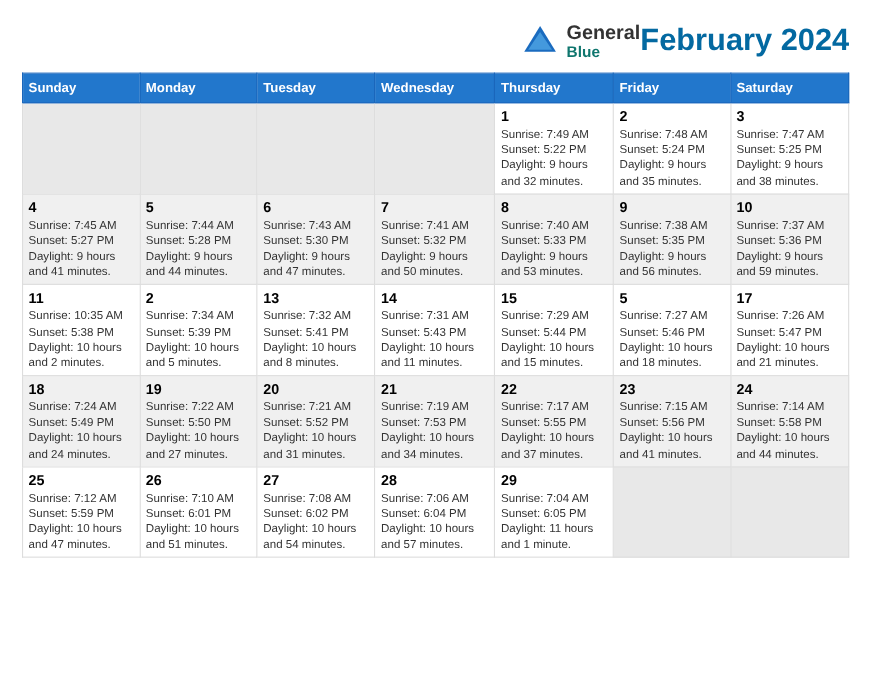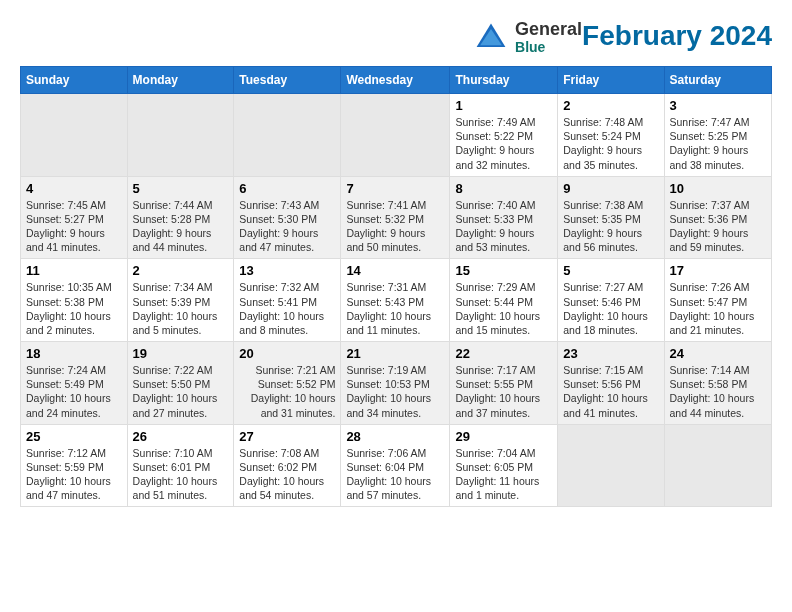--- a/index.html
+++ b/index.html
@@ -249,28 +249,28 @@
 Daylight: 10 hours and 24 minutes.</div>
         </td>
         <td>
           <span class="day-num">19</span>
           <div class="day-info" style="white-space: pre-line;">Sunrise: 7:22 AM
 Sunset: 5:50 PM
 Daylight: 10 hours and 27 minutes.</div>
         </td>
         <td>
           <span class="day-num">20</span>
-          <div class="day-info" style="white-space: pre-line; text-align: right;">Sunrise: 7:21 AM
+          <div class="day-info" style="white-space: pre-line;">Sunrise: 7:21 AM
 Sunset: 5:52 PM
 Daylight: 10 hours and 31 minutes.</div>
         </td>
         <td>
           <span class="day-num">21</span>
           <div class="day-info" style="white-space: pre-line;">Sunrise: 7:19 AM
-Sunset: 10:53 PM
+Sunset: 7:53 PM
 Daylight: 10 hours and 34 minutes.</div>
         </td>
         <td>
           <span class="day-num">22</span>
           <div class="day-info" style="white-space: pre-line;">Sunrise: 7:17 AM
 Sunset: 5:55 PM
 Daylight: 10 hours and 37 minutes.</div>
         </td>
         <td>
           <span class="day-num">23</span>

